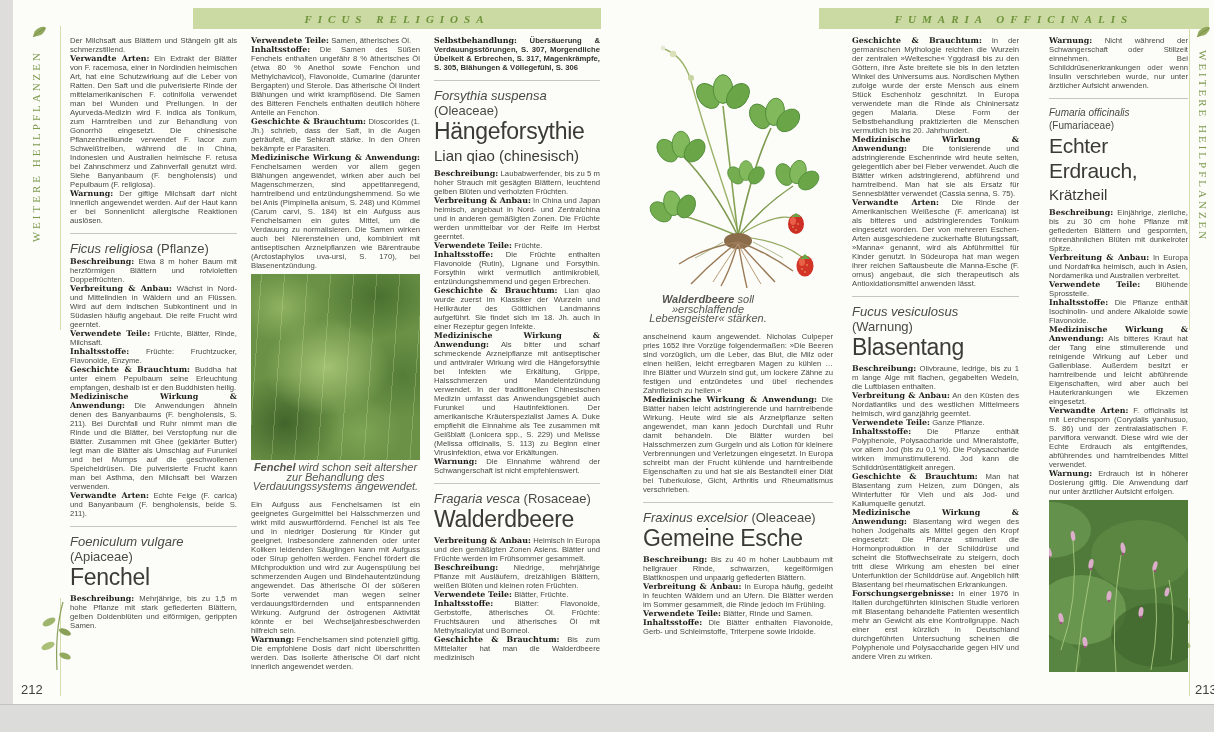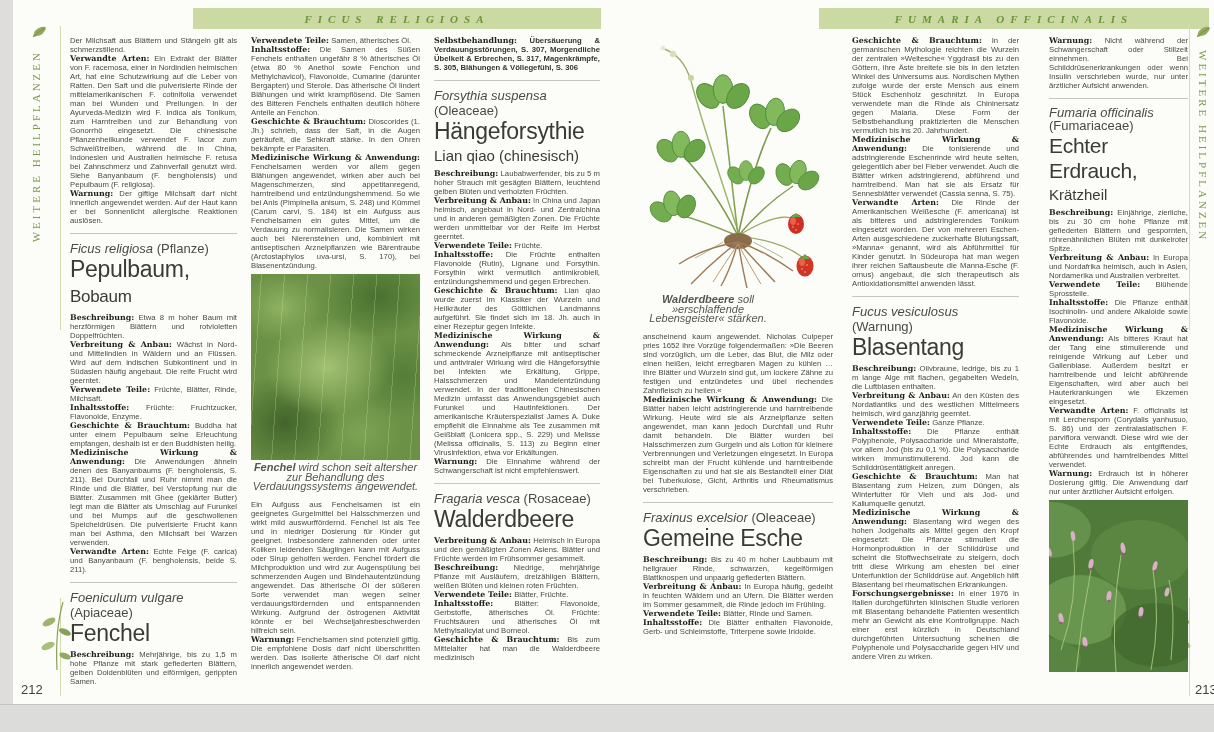--- a/index.html
+++ b/index.html
@@ -39,21 +39,21 @@
   #r1{left:630px;width:190px;}
   #r2{left:839px;width:167px;}
   #r3{left:1036px;width:139px;}
 
   .p{font-size:7.7px;line-height:9px;color:#4a4944;margin:0;text-align:justify;hyphens:auto;overflow-wrap:break-word;}
   .lb{font-family:"DejaVu Serif", serif;font-weight:bold;font-size:7.9px;color:#211f1a;}
   .selfhelp span.txt{font-weight:bold;color:#35342e;}
   .rule{border:none;border-top:1px solid #c6c6c0;margin:8px 0 7px 0;}
   .species{font-size:13px;color:#4a4a44;margin:2px 0 1px 0;line-height:15px;}
   .species .sp{font-style:italic;}
-  .species.small{font-size:13px;line-height:13px;}
+  .species.small{font-size:10px;line-height:13px;}
   .t1{font-size:23px;font-weight:normal;color:#3b3a34;margin:0 0 4px 0;line-height:25px;letter-spacing:-0.3px;}
   .t1 .t1s{font-size:17px;}
   .t1.mid{font-size:21px;}
   .sub{font-size:15px;color:#3b3a34;margin:-1px 0 5px 0;line-height:17px;}
   .cap{font-size:11px;line-height:9.6px;font-style:italic;color:#56554f;margin:3px 0 8px 0;text-align:center;}
   .cap b{font-weight:bold;}
 
   
   .photo{width:100%;margin:4px 0 0 0;}
   .photo-fennel{
@@ -119,21 +119,20 @@
     <ellipse cx="8" cy="56" rx="6" ry="3" transform="rotate(-22 8 56)" fill="#93a95e"></ellipse>
   </svg>
   <div class="pageno" style="left:1182px;top:682px;">213</div>
 
   <div class="col" id="l1">
     <p class="p"><span>Der Milchsaft aus Blättern und Stängeln gilt als schmerzstillend.</span></p>
     <p class="p"><b class="lb">Verwandte Arten:</b> <span>Ein Extrakt der Blätter von F. racemosa, einer in Nordindien heimischen Art, hat eine Schutzwirkung auf die Leber von Ratten. Den Saft und die pulverisierte Rinde der mittelamerikanischen F. cotinifolia verwendet man bei Wunden und Prellungen. In der Ayurveda-Medizin wird F. indica als Tonikum, zum Harntreiben und zur Behandlung von Gonorrhö eingesetzt. Die chinesische Pflanzenheilkunde verwendet F. lacor zum Schweißtreiben, während die in China, Indonesien und Australien heimische F. retusa bei Zahnschmerz und Zahnverfall genutzt wird. Siehe Banyanbaum (F. bengholensis) und Pepulbaum (F. religiosa).</span></p>
     <p class="p"><b class="lb">Warnung:</b> <span>Der giftige Milchsaft darf nicht innerlich angewendet werden. Auf der Haut kann er bei Sonnenlicht allergische Reaktionen auslösen.</span></p>
     <hr class="rule">
     <p class="species"><span class="sp">Ficus religiosa</span> <span>(Pflanze)</span></p>
-    <h2 class="t1"><span>Pepulbaum,</span> <span class="t1s">Bobaum</span></h2>
     <p class="p"><b class="lb">Beschreibung:</b> <span>Etwa 8 m hoher Baum mit herzförmigen Blättern und rotvioletten Doppelfrüchten.</span></p>
     <p class="p"><b class="lb">Verbreitung &amp; Anbau:</b> <span>Wächst in Nord- und Mittelindien in Wäldern und an Flüssen. Wird auf dem indischen Subkontinent und in Südasien häufig angebaut. Die reife Frucht wird geerntet.</span></p>
     <p class="p"><b class="lb">Verwendete Teile:</b> <span>Früchte, Blätter, Rinde, Milchsaft.</span></p>
     <p class="p"><b class="lb">Inhaltsstoffe:</b> <span>Früchte: Fruchtzucker, Flavonoide, Enzyme.</span></p>
     <p class="p"><b class="lb">Geschichte &amp; Brauchtum:</b> <span>Buddha hat unter einem Pepulbaum seine Erleuchtung empfangen, deshalb ist er den Buddhisten heilig.</span></p>
     <p class="p"><b class="lb">Medizinische Wirkung &amp; Anwendung:</b> <span>Die Anwendungen ähneln denen des Banyanbaums (F. bengholensis, S. 211). Bei Durchfall und Ruhr nimmt man die Rinde und die Blätter, bei Verstopfung nur die Blätter. Zusammen mit Ghee (geklärter Butter) legt man die Blätter als Umschlag auf Furunkel und bei Mumps auf die geschwollenen Speicheldrüsen. Die pulverisierte Frucht kann man bei Asthma, den Milchsaft bei Warzen verwenden.</span></p>
     <p class="p"><b class="lb">Verwandte Arten:</b> <span>Echte Feige (F. carica) und Banyanbaum (F. bengholensis, beide S. 211).</span></p>
     <hr class="rule">
     <p class="species"><span class="sp">Foeniculum vulgare</span> <span>(Apiaceae)</span></p>
     <h2 class="t1"><span>Fenchel</span></h2>

